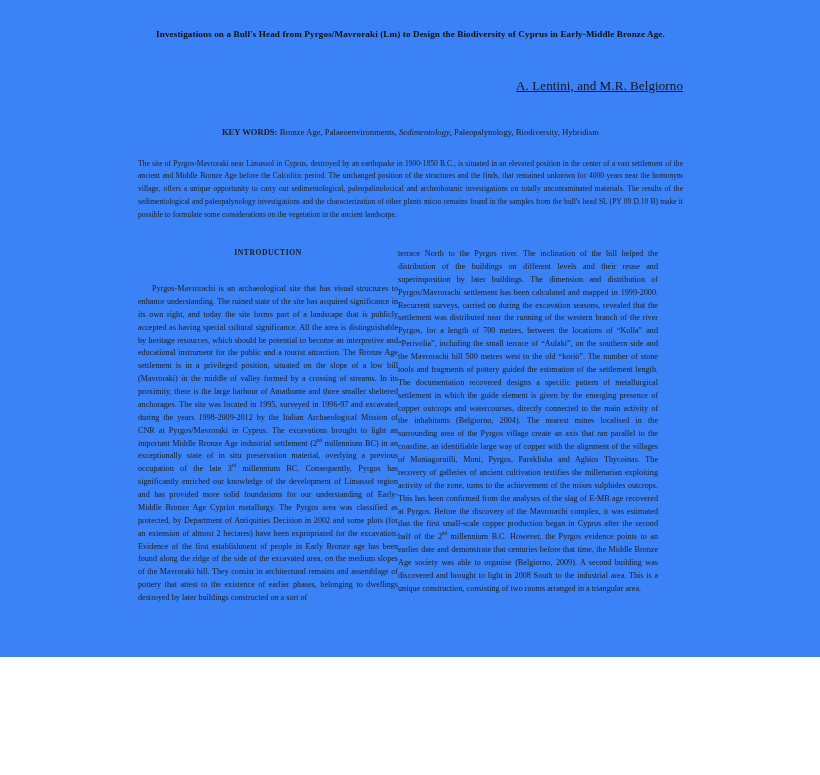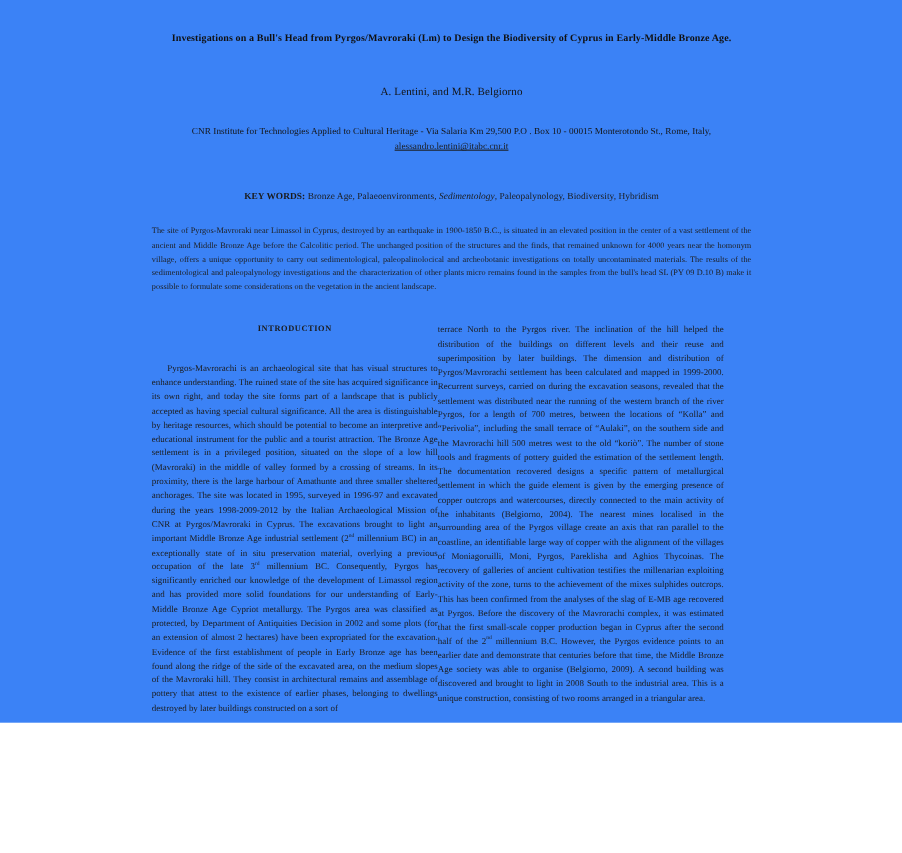--- a/index.html
+++ b/index.html
@@ -40,24 +40,25 @@
     font-size: 9.1px;
     font-weight: bold;
     line-height: 1.52;
     text-align: center;
     letter-spacing: 0.12px;
     margin: 0 14px 0 14px;
     color: #101010;
   }
   .authors {
     margin-top: 36px;
-    font-size: 10px;
-    text-align: center;
+    font-size: 13px;
+    text-align: right;
     letter-spacing: 0.1px;
     color: #141414;
+    text-decoration: underline;
   }
   .affiliation {
     margin-top: 24px;
     font-size: 8.4px;
     line-height: 1.62;
     text-align: center;
     letter-spacing: 0.05px;
     color: #141414;
     padding: 0 6px;
   }
@@ -136,24 +137,20 @@
 <body>
 
 <div class="page">
   <div class="sheet">
     <div class="content">
 
       <div class="title">Investigations on a Bull's Head from Pyrgos/Mavroraki (Lm) to Design the Biodiversity of Cyprus in Early-Middle Bronze Age.</div>
 
       <div class="authors">A. Lentini, and M.R. Belgiorno</div>
 
-      <div class="affiliation">
-        <span>CNR  Institute for Technologies Applied  to  Cultural  Heritage - Via Salaria Km 29,500 P.O . Box 10 - 00015 Monterotondo St.,</span>
-        <span>Rome, Italy, </span><a class="email" href="#" style="color:#1b1b1b;">alessandro.lentini@itabc.cnr.it</a>
-      </div>
 
       <div class="keywords">
         <span class="kw-label">KEY WORDS:</span><span> Bronze Age, Palaeoenvironments, </span><span class="kw-italic">Sedimentology</span><span>, Paleopalynology, Biodiversity, Hybridism</span>
       </div>
 
       <div class="abstract-body">The site of Pyrgos-Mavroraki near Limassol in Cyprus, destroyed by an earthquake in 1900-1850 B.C., is situated in an elevated position in the center of a vast settlement of the ancient and Middle Bronze Age before the Calcolitic period. The unchanged position of the structures and the finds, that remained unknown for 4000 years near the homonym village, offers a unique opportunity to carry out sedimentological, paleopalinolocical and archeobotanic investigations on totally uncontaminated materials. The results of the sedimentological and paleopalynology investigations and the characterization of other plants micro remains found in the samples from the bull's head SL (PY 09 D.10 B) make it possible to formulate some considerations on the vegetation in the ancient landscape.</div>
 
       <div class="columns">
 
         <div class="col left">

